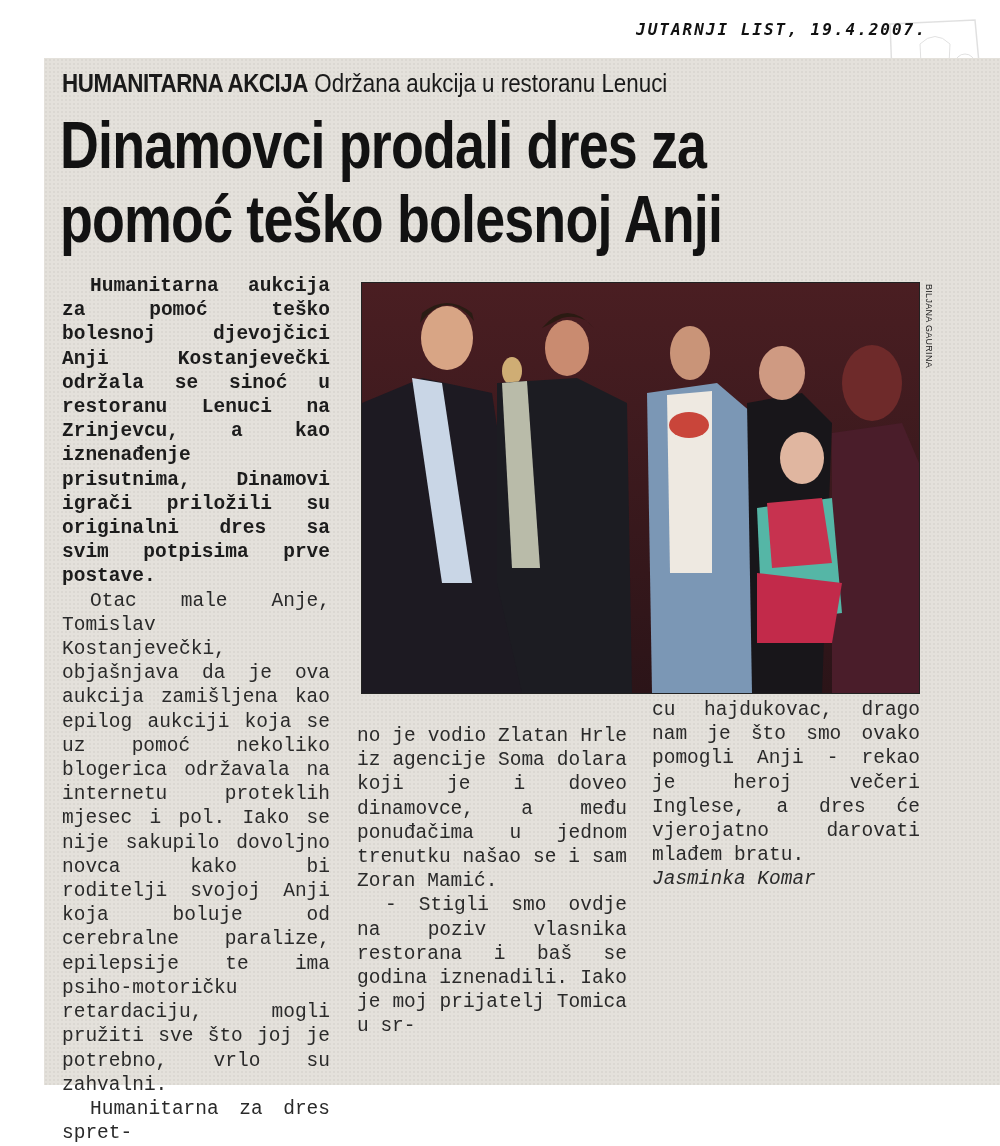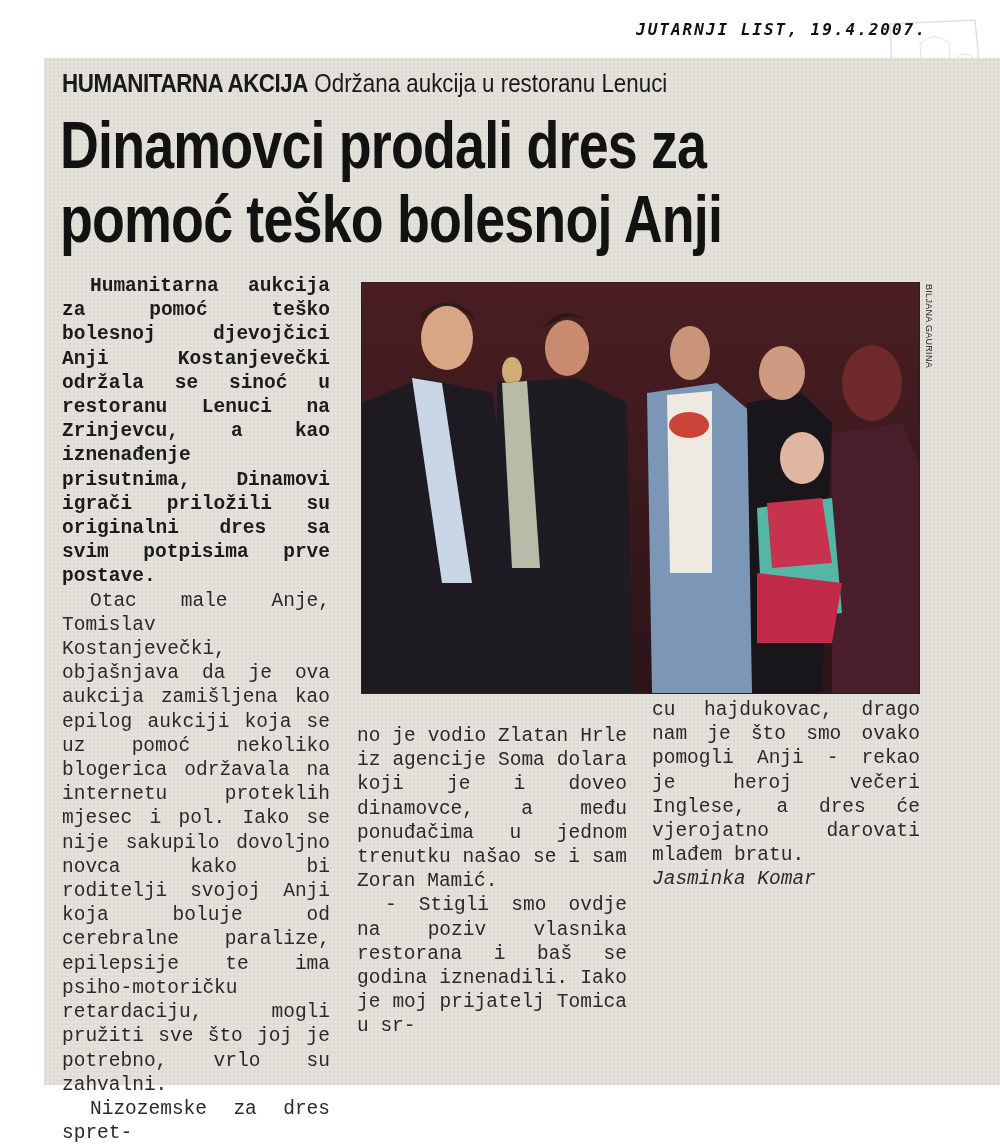--- a/index.html
+++ b/index.html
@@ -41,21 +41,21 @@
   </div>
 
   <div class="headline">
     <div>Dinamovci prodali dres za</div>
     <div>pomoć teško bolesnoj Anji</div>
   </div>
 
   <div class="col col1">
     <p class="lead">Humanitarna aukcija za pomoć teško bolesnoj djevojčici Anji Kostanjevečki održala se sinoć u restoranu Lenuci na Zrinjevcu, a kao iznenađenje prisutnima, Dinamovi igrači priložili su originalni dres sa svim potpisima prve postave.</p>
     <p>Otac male Anje, Tomislav Kostanjevečki, objašnjava da je ova aukcija zamišljena kao epilog aukciji koja se uz pomoć nekoliko blogerica održavala na internetu proteklih mjesec i pol. Iako se nije sakupilo dovoljno novca kako bi roditelji svojoj Anji koja boluje od cerebralne paralize, epilepsije te ima psiho-motoričku retardaciju, mogli pružiti sve što joj je potrebno, vrlo su zahvalni.</p>
-    <p>Nizozemske za dres spret-</p>
+    <p>Humanitarna za dres spret-</p>
   </div>
 
   <div class="photo">
     <svg width="557" height="410" viewBox="0 0 557 410">
       <defs>
         <linearGradient id="bg" x1="0" y1="0" x2="0" y2="1">
           <stop offset="0" stop-color="#4a1e22"></stop>
             <stop offset="1" stop-color="#2b1418"></stop>
         </linearGradient>
       </defs>

